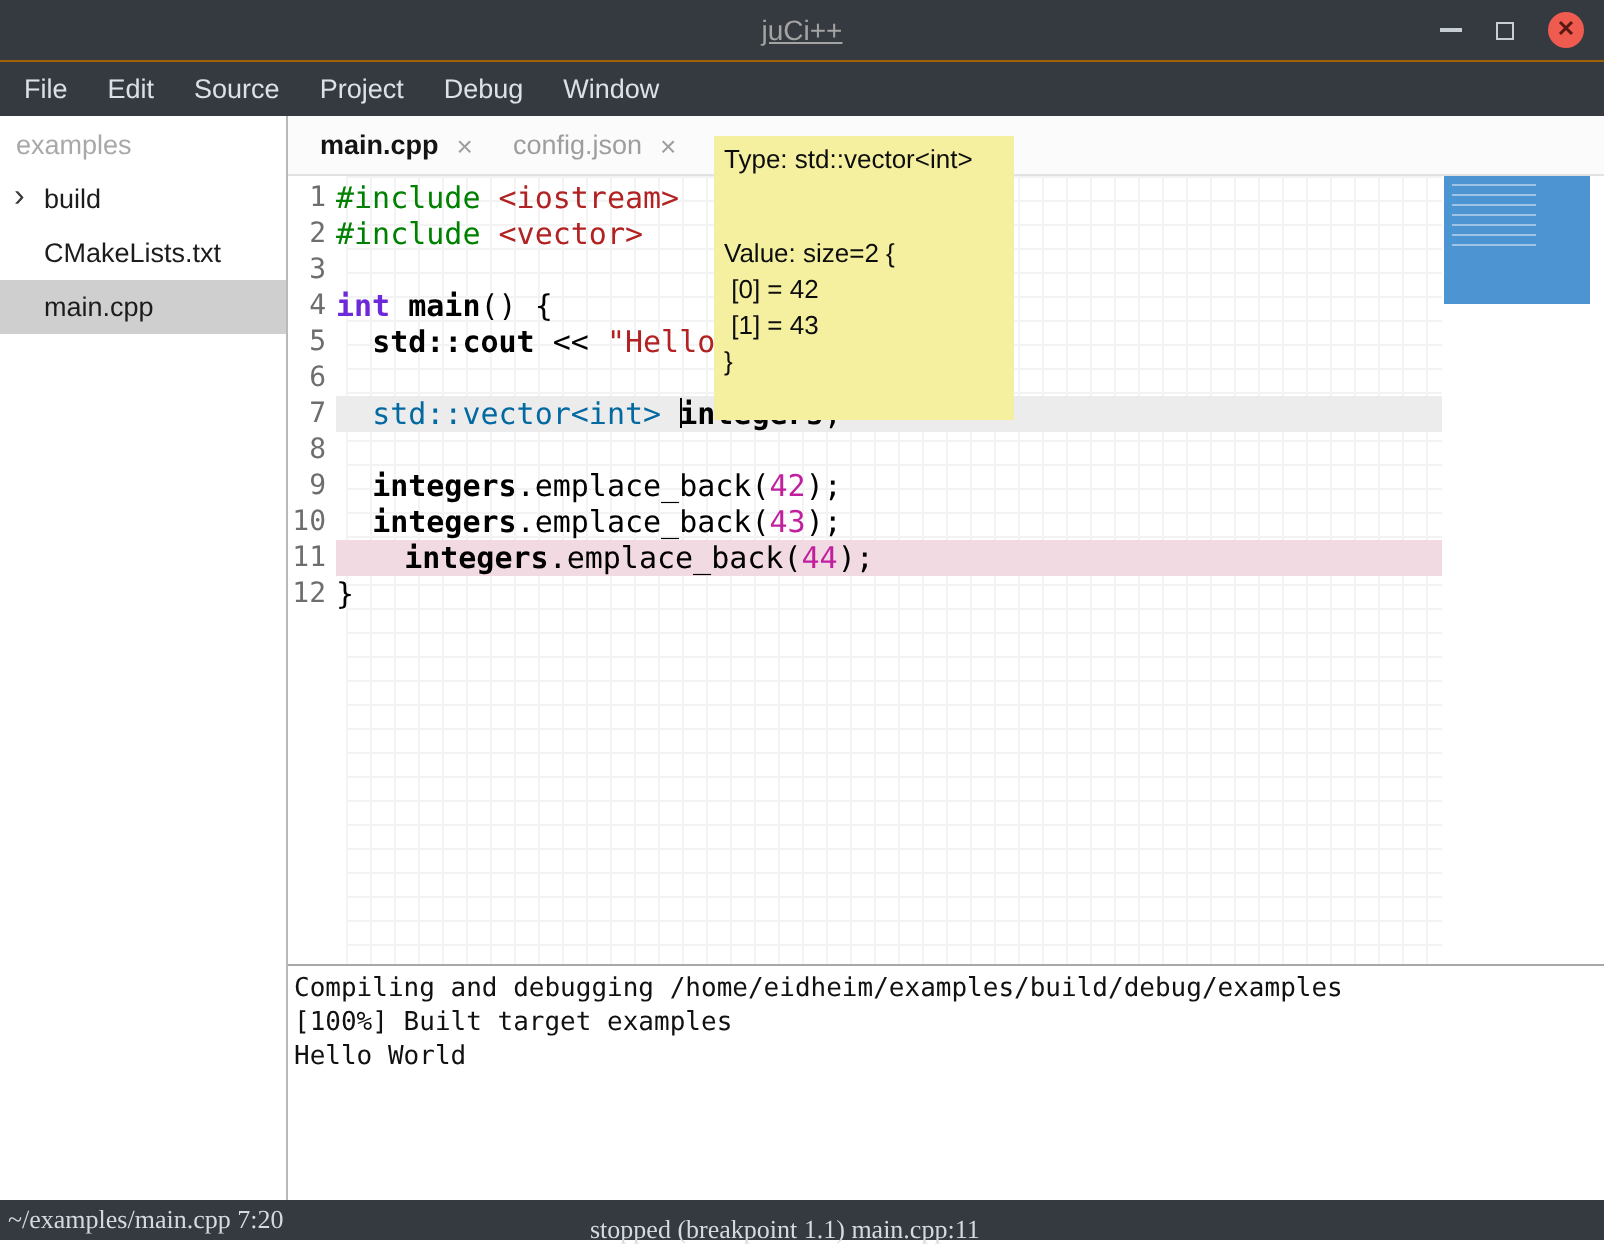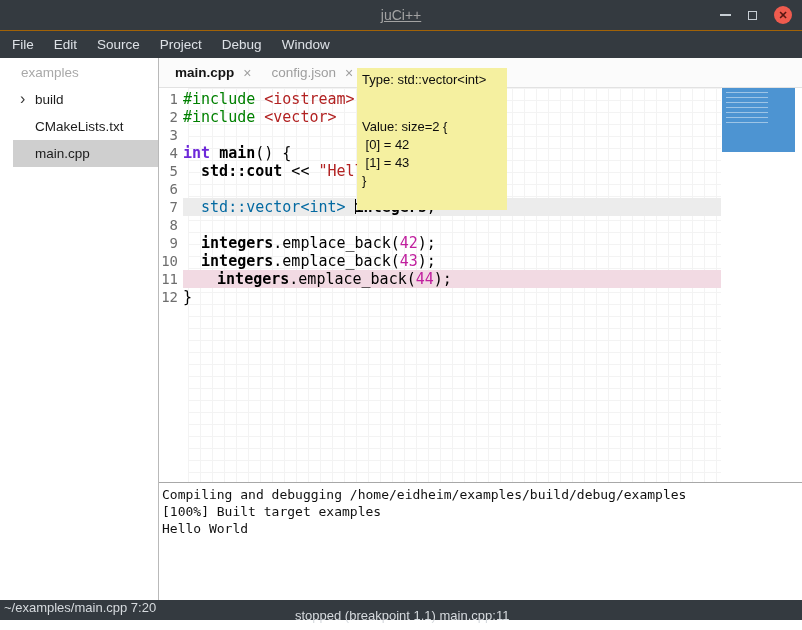--- a/index.html
+++ b/index.html
@@ -15,21 +15,21 @@
   .icon-restore { width:9px; height:9px; border:1px solid #c7ced4; }
   .btn-close { width:18px; height:18px; border-radius:50%; background:#ef5b4e; color:#571712; font-size:11px; font-weight:bold; display:flex; align-items:center; justify-content:center; line-height:1; cursor:default; }
 
   
   .menubar { height:28px; background:#343a40; display:flex; align-items:stretch; padding-left:2px; border-top:1px solid #a16207; }
   .menu-item { display:flex; align-items:center; padding:0 10px; color:#dde1e6; font-size:13.5px; }
 
   
   .body { display:flex; height:542px; flex:none; background:#fff; }
 
-  .sidebar { width:159px; border-right:1px solid #b9b9b9; background:#fff; flex:none;padding-left:13px; }
+  .sidebar { width:144px; border-right:1px solid #b9b9b9; background:#fff; flex:none; }
   .sidebar-header { color:#a9a9a9; font-size:13.5px; padding:7px 8px 6px; }
   .tree-item { position:relative; height:27px; display:flex; align-items:center; padding-left:22px; font-size:13.5px; color:#1c1c1c; }
   .tree-item.selected { background:#cfcfcf; }
   .chevron { position:absolute; left:7px; top:50%; transform:translateY(-55%); font-size:16px; color:#3a3a3a; }
 
   .main { flex:1; display:flex; flex-direction:column; min-width:0; }
 
   
   .tabbar { height:30px; background:#fbfbfb; border-bottom:1px solid #e2e2e2; display:flex; align-items:stretch; padding-left:6px; flex:none; }
   .tab { display:flex; align-items:center; padding:0 10px; font-size:13.5px; color:#9e9e9e; }
@@ -57,21 +57,21 @@
 
   .minimap { position:absolute; top:0; right:0; bottom:0; width:81px; background:#fff; }
   .minimap-viewport { position:absolute; top:0; left:1px; width:73px; height:64px; background:#4d94d2; }
   .minimap-code { position:absolute; top:4px; left:4px; width:42px; height:34px;
     background-image: repeating-linear-gradient(180deg, rgba(255,255,255,0.45) 0 1px, transparent 1px 5px); }
 
   
   .terminal { height:118px; border-top:1px solid #a8a8a8; font-family:"DejaVu Sans Mono", monospace; font-size:13px; line-height:17px; padding:3px 0 0 3px; color:#111; flex:none; background:#fff; white-space:pre; }
 
   
-  .statusbar { height:20px; background:#343a40; color:#d6dade; font-family:Liberation Sans, sans-serif; font-size:13px; display:flex; position:relative; padding-left:4px; flex:none; }
+  .statusbar { height:20px; background:#343a40; color:#d6dade; font-family:Liberation Serif, serif; font-size:13px; display:flex; align-items:center; position:relative; padding-left:4px; flex:none; }
   .status-center { position:absolute; left:295px; top:0; height:30px; display:flex; align-items:center; }
 
   
   .tooltip { position:absolute; left:357px; top:68px; width:150px; background:#f5f0a0; z-index:40; padding:3px 5px 20px; font-size:13px; color:#0d0d0d; }
   .tooltip-title { white-space:nowrap; line-height:17px; margin-bottom:30px; }
   .tt-line { line-height:18px; white-space:pre; }
 </style>
 </head>
 <body>
 

